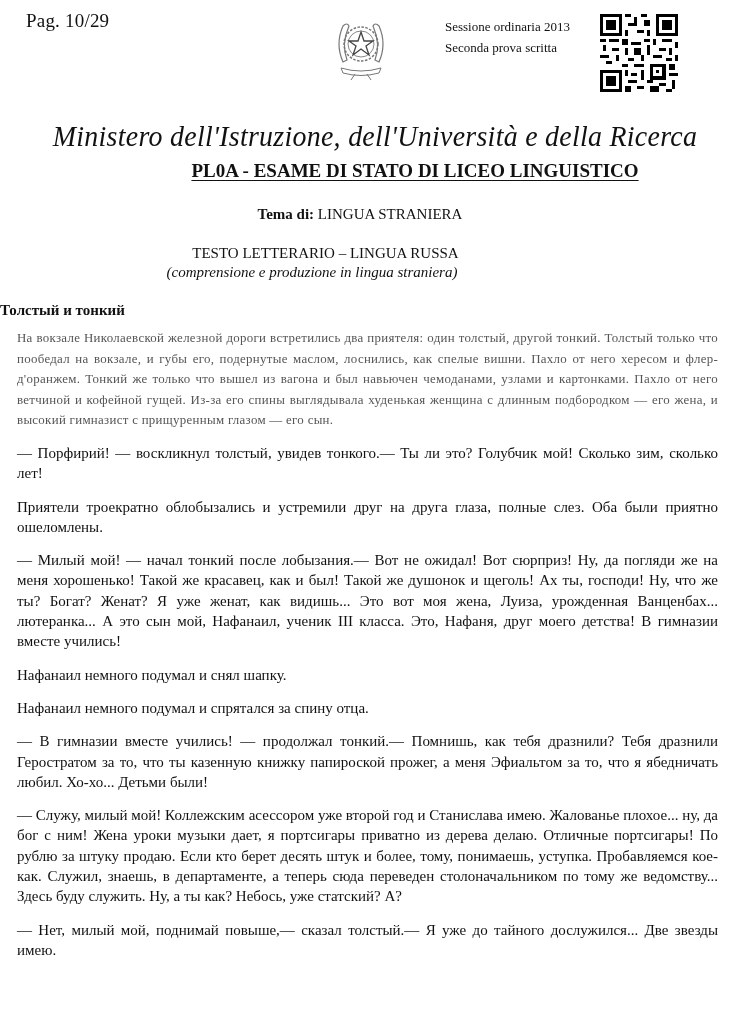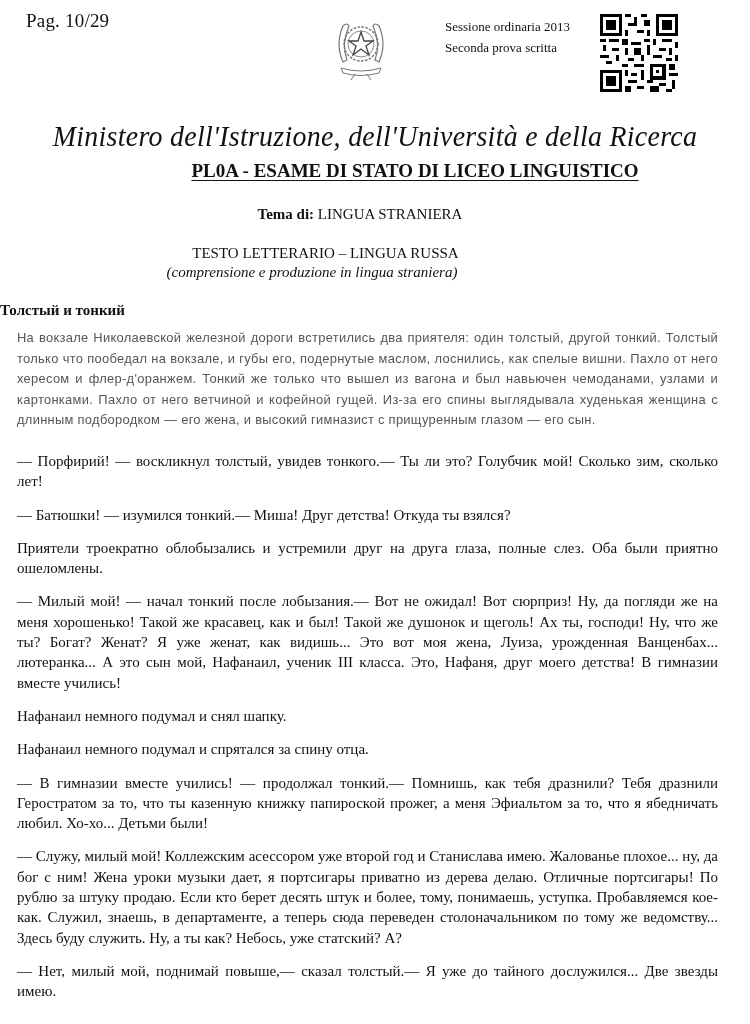--- a/index.html
+++ b/index.html
@@ -10,21 +10,21 @@
     .qr { position: absolute; left: 600px; top: 14px; width: 78px; height: 78px; }
     .ministry { position: absolute; left: 0; width: 750px; top: 119px; text-align: center; font-family: "Liberation Serif", serif; font-style: italic; font-size: 30px; letter-spacing: 0.3px; color: #111; transform: scaleX(0.93); }
     .exam-title { position: absolute; left: 0; width: 750px; top: 160px; text-align: center; font-weight: bold; font-size: 19px; text-decoration: underline; text-underline-offset: 3px; padding-left: 40px; }
     .tema { position: absolute; left: 0; width: 720px; top: 206px; text-align: center; font-size: 15px; }
     .tema b { font-weight: bold; }
     .testo { position: absolute; left: 0; width: 651px; top: 245px; text-align: center; font-size: 15px; }
     .comprensione { position: absolute; left: 0; width: 624px; top: 264px; text-align: center; font-size: 15px; font-style: italic; }
     .story-title { position: absolute; left: 0; width: 750px; top: 302px; text-align: left; font-size: 15px; font-weight: bold; }
     .body-text { position: absolute; left: 17px; width: 701px; top: 328px; font-size: 15px; line-height: 20.3px; text-align: justify; }
     .body-text p { margin: 0 0 13px 0; }
-    .body-text p.intro { color: #555; font-family: Liberation Sans, sans-serif; font-size: 12.9px; letter-spacing: 0.3px; line-height: 20.6px; margin-bottom: 20px; }
+    .body-text p.intro { color: #555; font-family: Liberation Serif, serif; font-size: 12.9px; letter-spacing: 0.3px; line-height: 20.6px; margin-bottom: 12px; }
   </style>
 </head>
 <body>
 
 <div class="page-num">Pag.  10/29</div>
 
 <div class="emblem">
   <svg width="56" height="66" viewBox="0 0 56 66">
     <path d="M10 48 Q2 30 10 12 Q14 8 16 12 Q8 30 14 46 Z" fill="none" stroke="#777" stroke-width="1.2"></path>
     <path d="M46 48 Q54 30 46 12 Q42 8 40 12 Q48 30 42 46 Z" fill="none" stroke="#777" stroke-width="1.2"></path>
@@ -113,21 +113,20 @@
   <b>Tema di:</b><span> LINGUA STRANIERA</span>
 </div>
 
 <div class="testo">TESTO LETTERARIO – LINGUA RUSSA</div>
 <div class="comprensione">(comprensione e produzione in lingua straniera)</div>
 <div class="story-title">Толстый и тонкий</div>
 
 <div class="body-text">
   <p class="intro">На вокзале Николаевской железной дороги встретились два приятеля: один толстый, другой тонкий. Толстый только что пообедал на вокзале, и губы его, подернутые маслом, лоснились, как спелые вишни. Пахло от него хересом и флер-д'оранжем. Тонкий же только что вышел из вагона и был навьючен чемоданами, узлами и картонками. Пахло от него ветчиной и кофейной гущей. Из-за его спины выглядывала худенькая женщина с длинным подбородком — его жена, и высокий гимназист с прищуренным глазом — его сын.</p>
   <p>— Порфирий! — воскликнул толстый, увидев тонкого.— Ты ли это? Голубчик мой! Сколько зим, сколько лет!</p>
-  <p>— Батюшки! — изумился тонкий.— Миша! Друг детства! Откуда ты взялся?</p>
   <p>Приятели троекратно облобызались и устремили друг на друга глаза, полные слез. Оба были приятно ошеломлены.</p>
   <p>— Милый мой! — начал тонкий после лобызания.— Вот не ожидал! Вот сюрприз! Ну, да погляди же на меня хорошенько! Такой же красавец, как и был! Такой же душонок и щеголь! Ах ты, господи! Ну, что же ты? Богат? Женат? Я уже женат, как видишь... Это вот моя жена, Луиза, урожденная Ванценбах... лютеранка... А это сын мой, Нафанаил, ученик III класса. Это, Нафаня, друг моего детства! В гимназии вместе учились!</p>
   <p>Нафанаил немного подумал и снял шапку.</p>
   <p>Нафанаил немного подумал и спрятался за спину отца.</p>
   <p>— В гимназии вместе учились! — продолжал тонкий.— Помнишь, как тебя дразнили? Тебя дразнили Геростратом за то, что ты казенную книжку папироской прожег, а меня Эфиальтом за то, что я ябедничать любил. Хо-хо... Детьми были!</p>
   <p>— Служу, милый мой! Коллежским асессором уже второй год и Станислава имею. Жалованье плохое... ну, да бог с ним! Жена уроки музыки дает, я портсигары приватно из дерева делаю. Отличные портсигары! По рублю за штуку продаю. Если кто берет десять штук и более, тому, понимаешь, уступка. Пробавляемся кое-как. Служил, знаешь, в департаменте, а теперь сюда переведен столоначальником по тому же ведомству... Здесь буду служить. Ну, а ты как? Небось, уже статский? А?</p>
   <p>— Нет, милый мой, поднимай повыше,— сказал толстый.— Я уже до тайного дослужился... Две звезды имею.</p>
 </div>
 
 </body></html>

